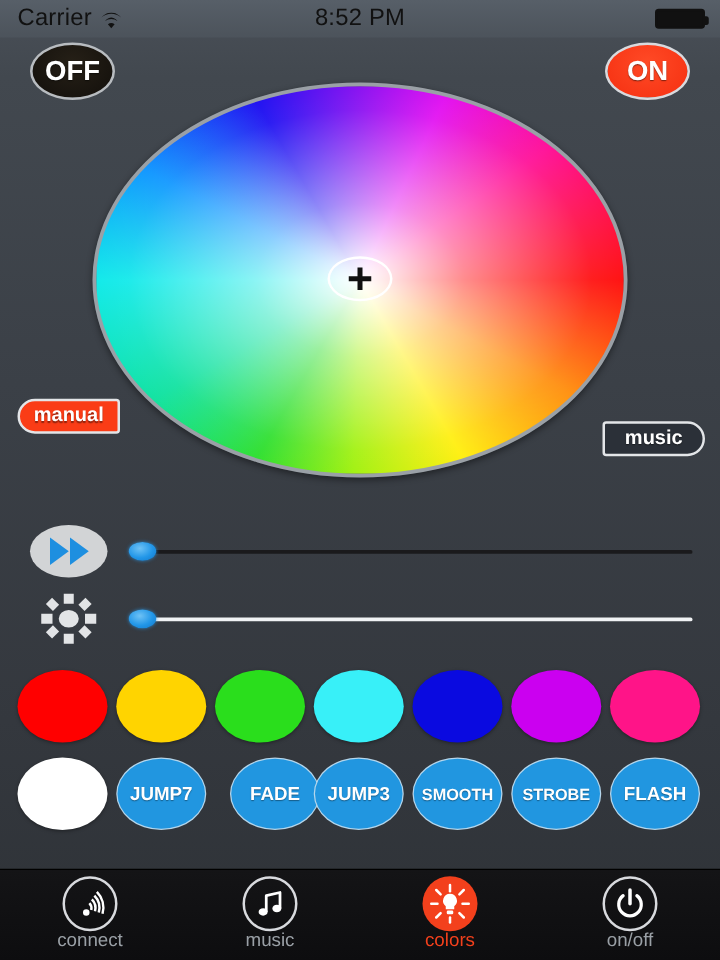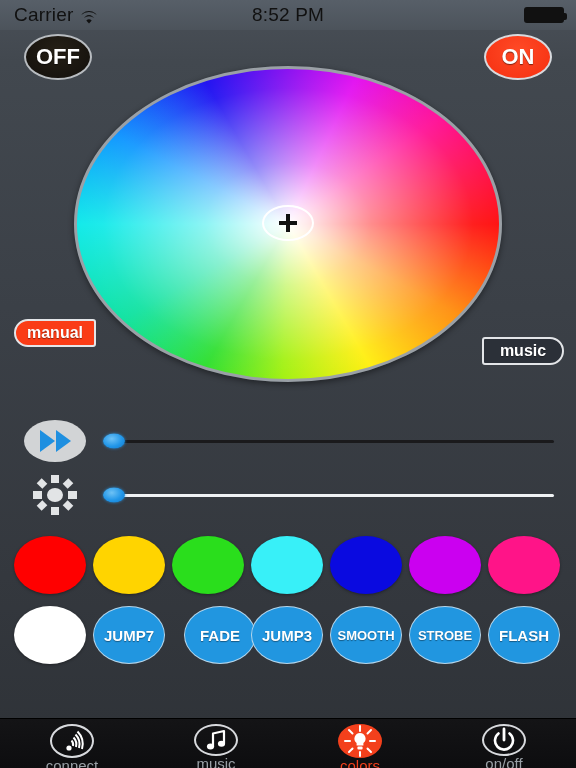--- a/index.html
+++ b/index.html
@@ -187,21 +187,21 @@
   }
   .circ.effect {
     border:1px solid rgba(230,235,240,.75);
     color:#fff; font-weight:bold;
     text-shadow:0 1px 1px rgba(0,0,0,.4);
   }
   .circ.plain { box-shadow:0 1px 3px rgba(0,0,0,.35); }
 
   
   #tabbar {
-    position:absolute; left:0; bottom:0; width:576px; height:50px;
+    position:absolute; left:0; bottom:0; width:576px; height:73px;
     background:linear-gradient(180deg,#141416 0%,#0d0d0f 100%);
     border-top:1px solid #000;
     display:flex;
   }
   .tab {
     flex:1; display:flex; flex-direction:column; align-items:center;
     justify-content:flex-start; padding-top:5px; cursor:pointer;
   }
   .tab-icon {
     width:44px; height:44px; border-radius:50%;

